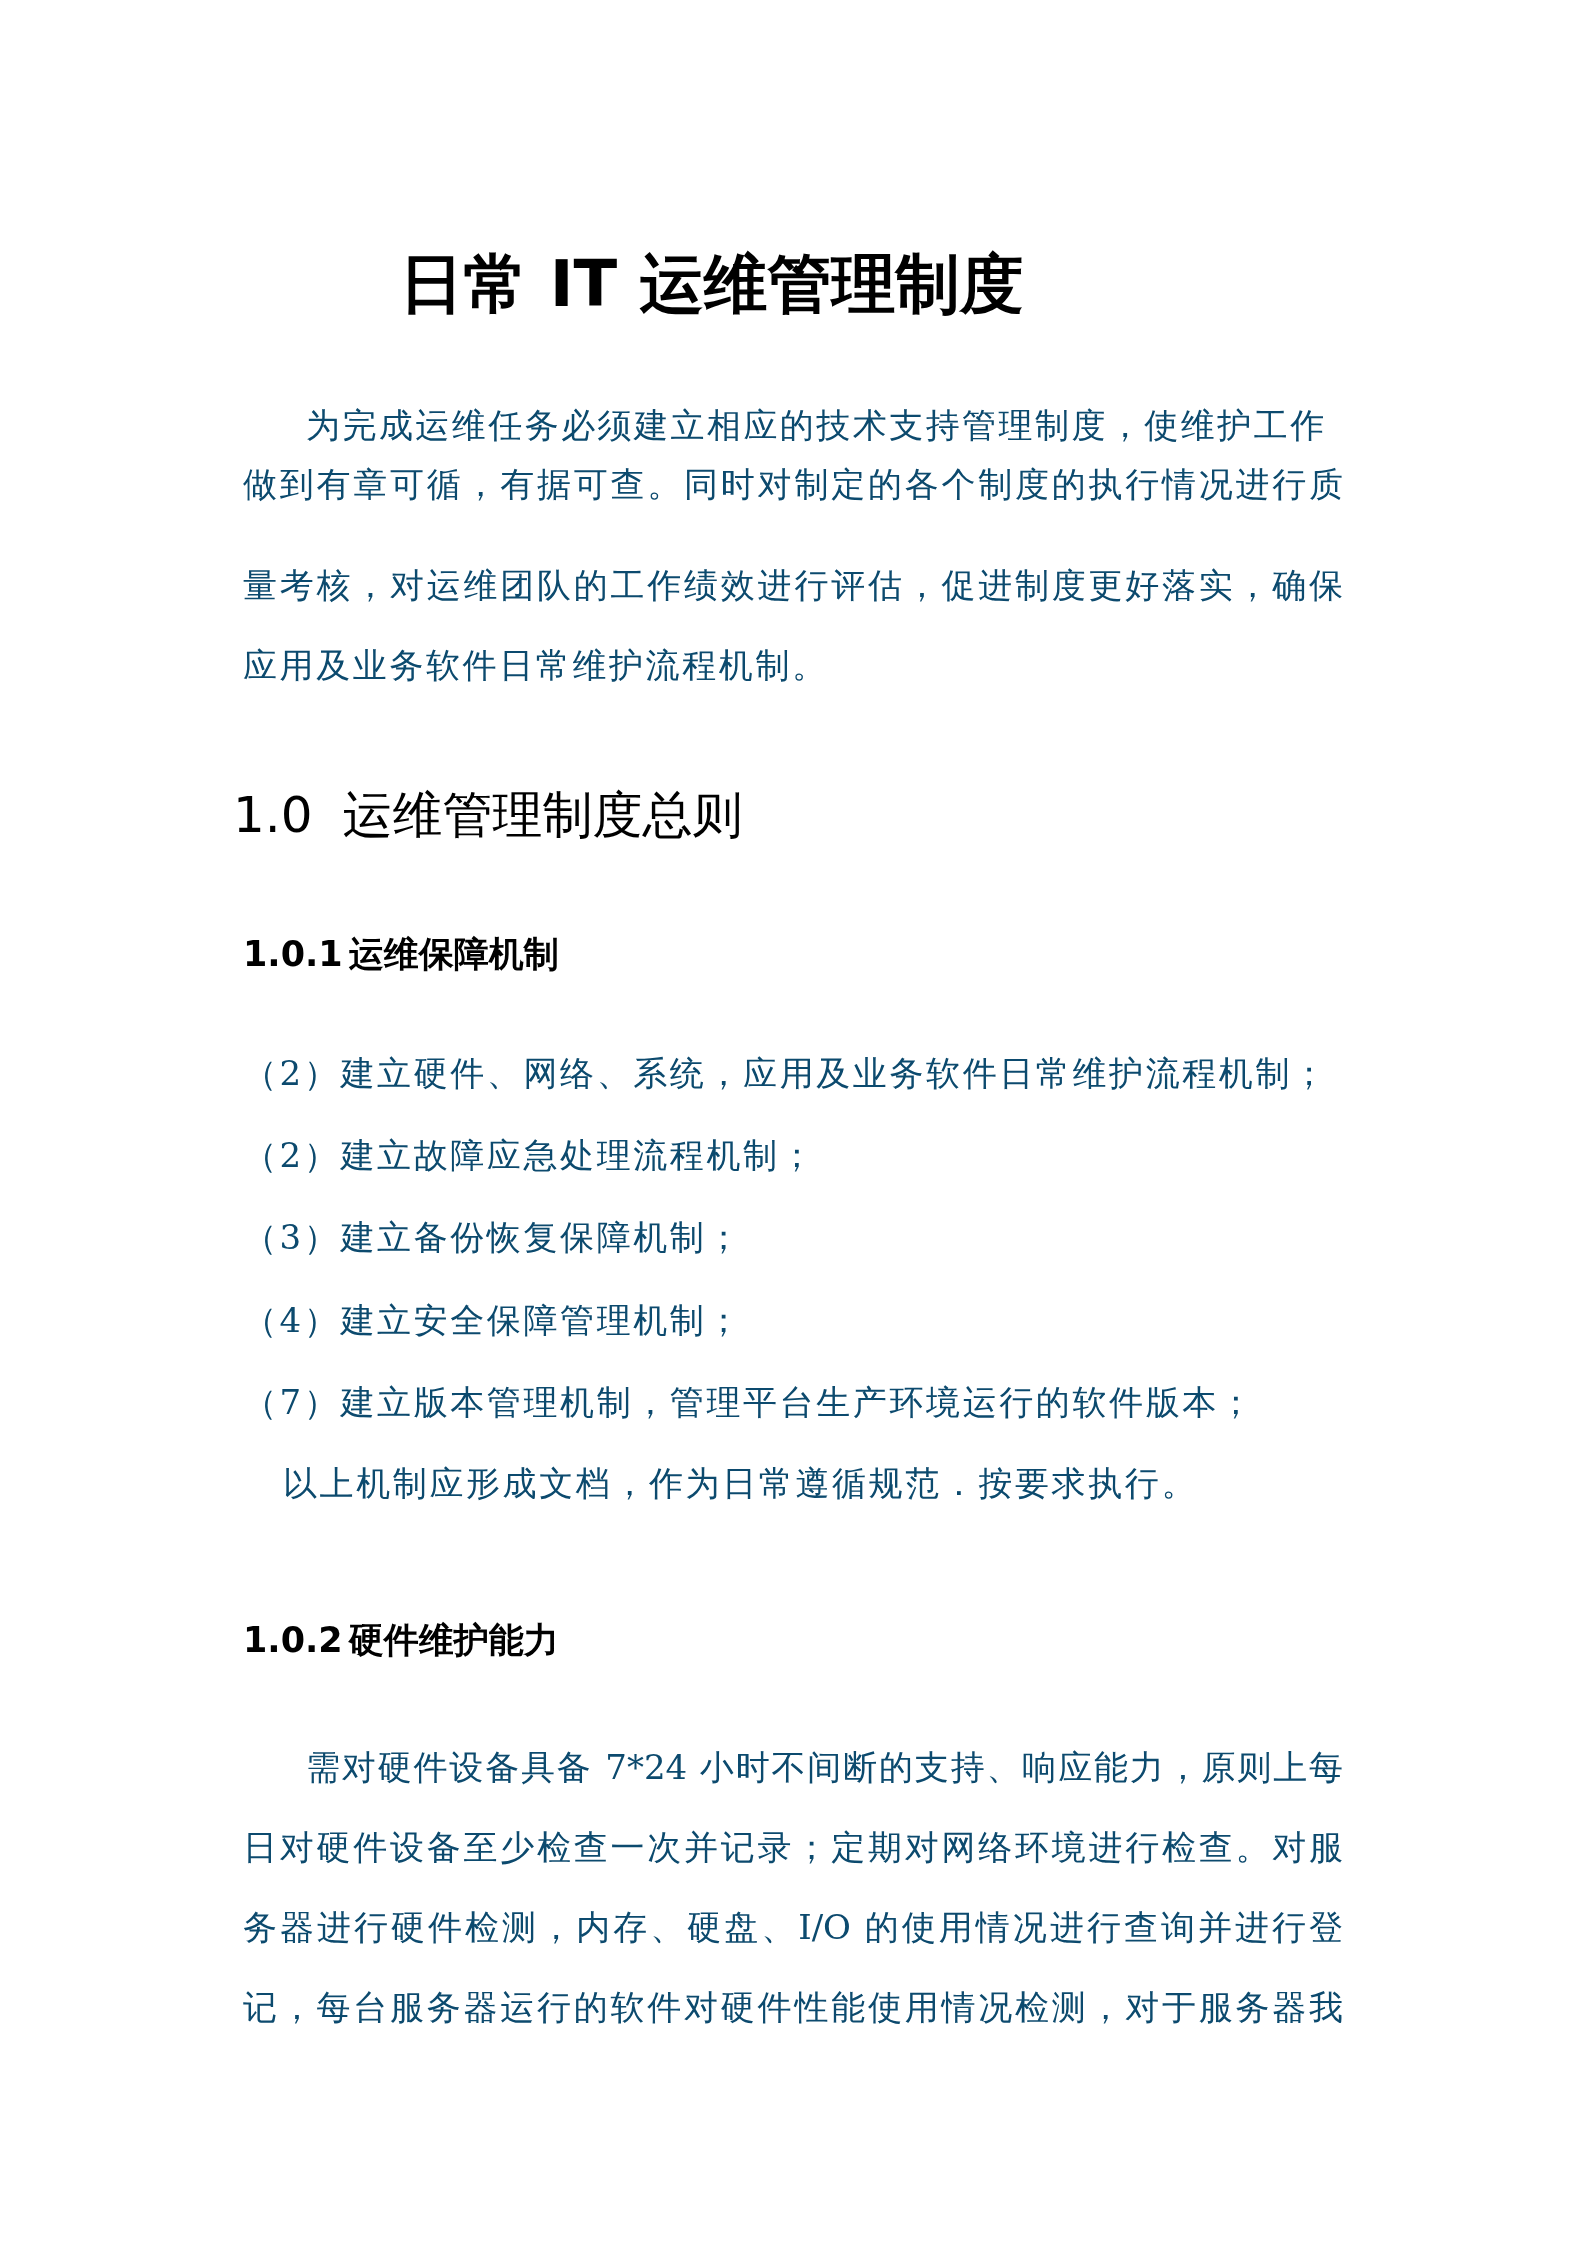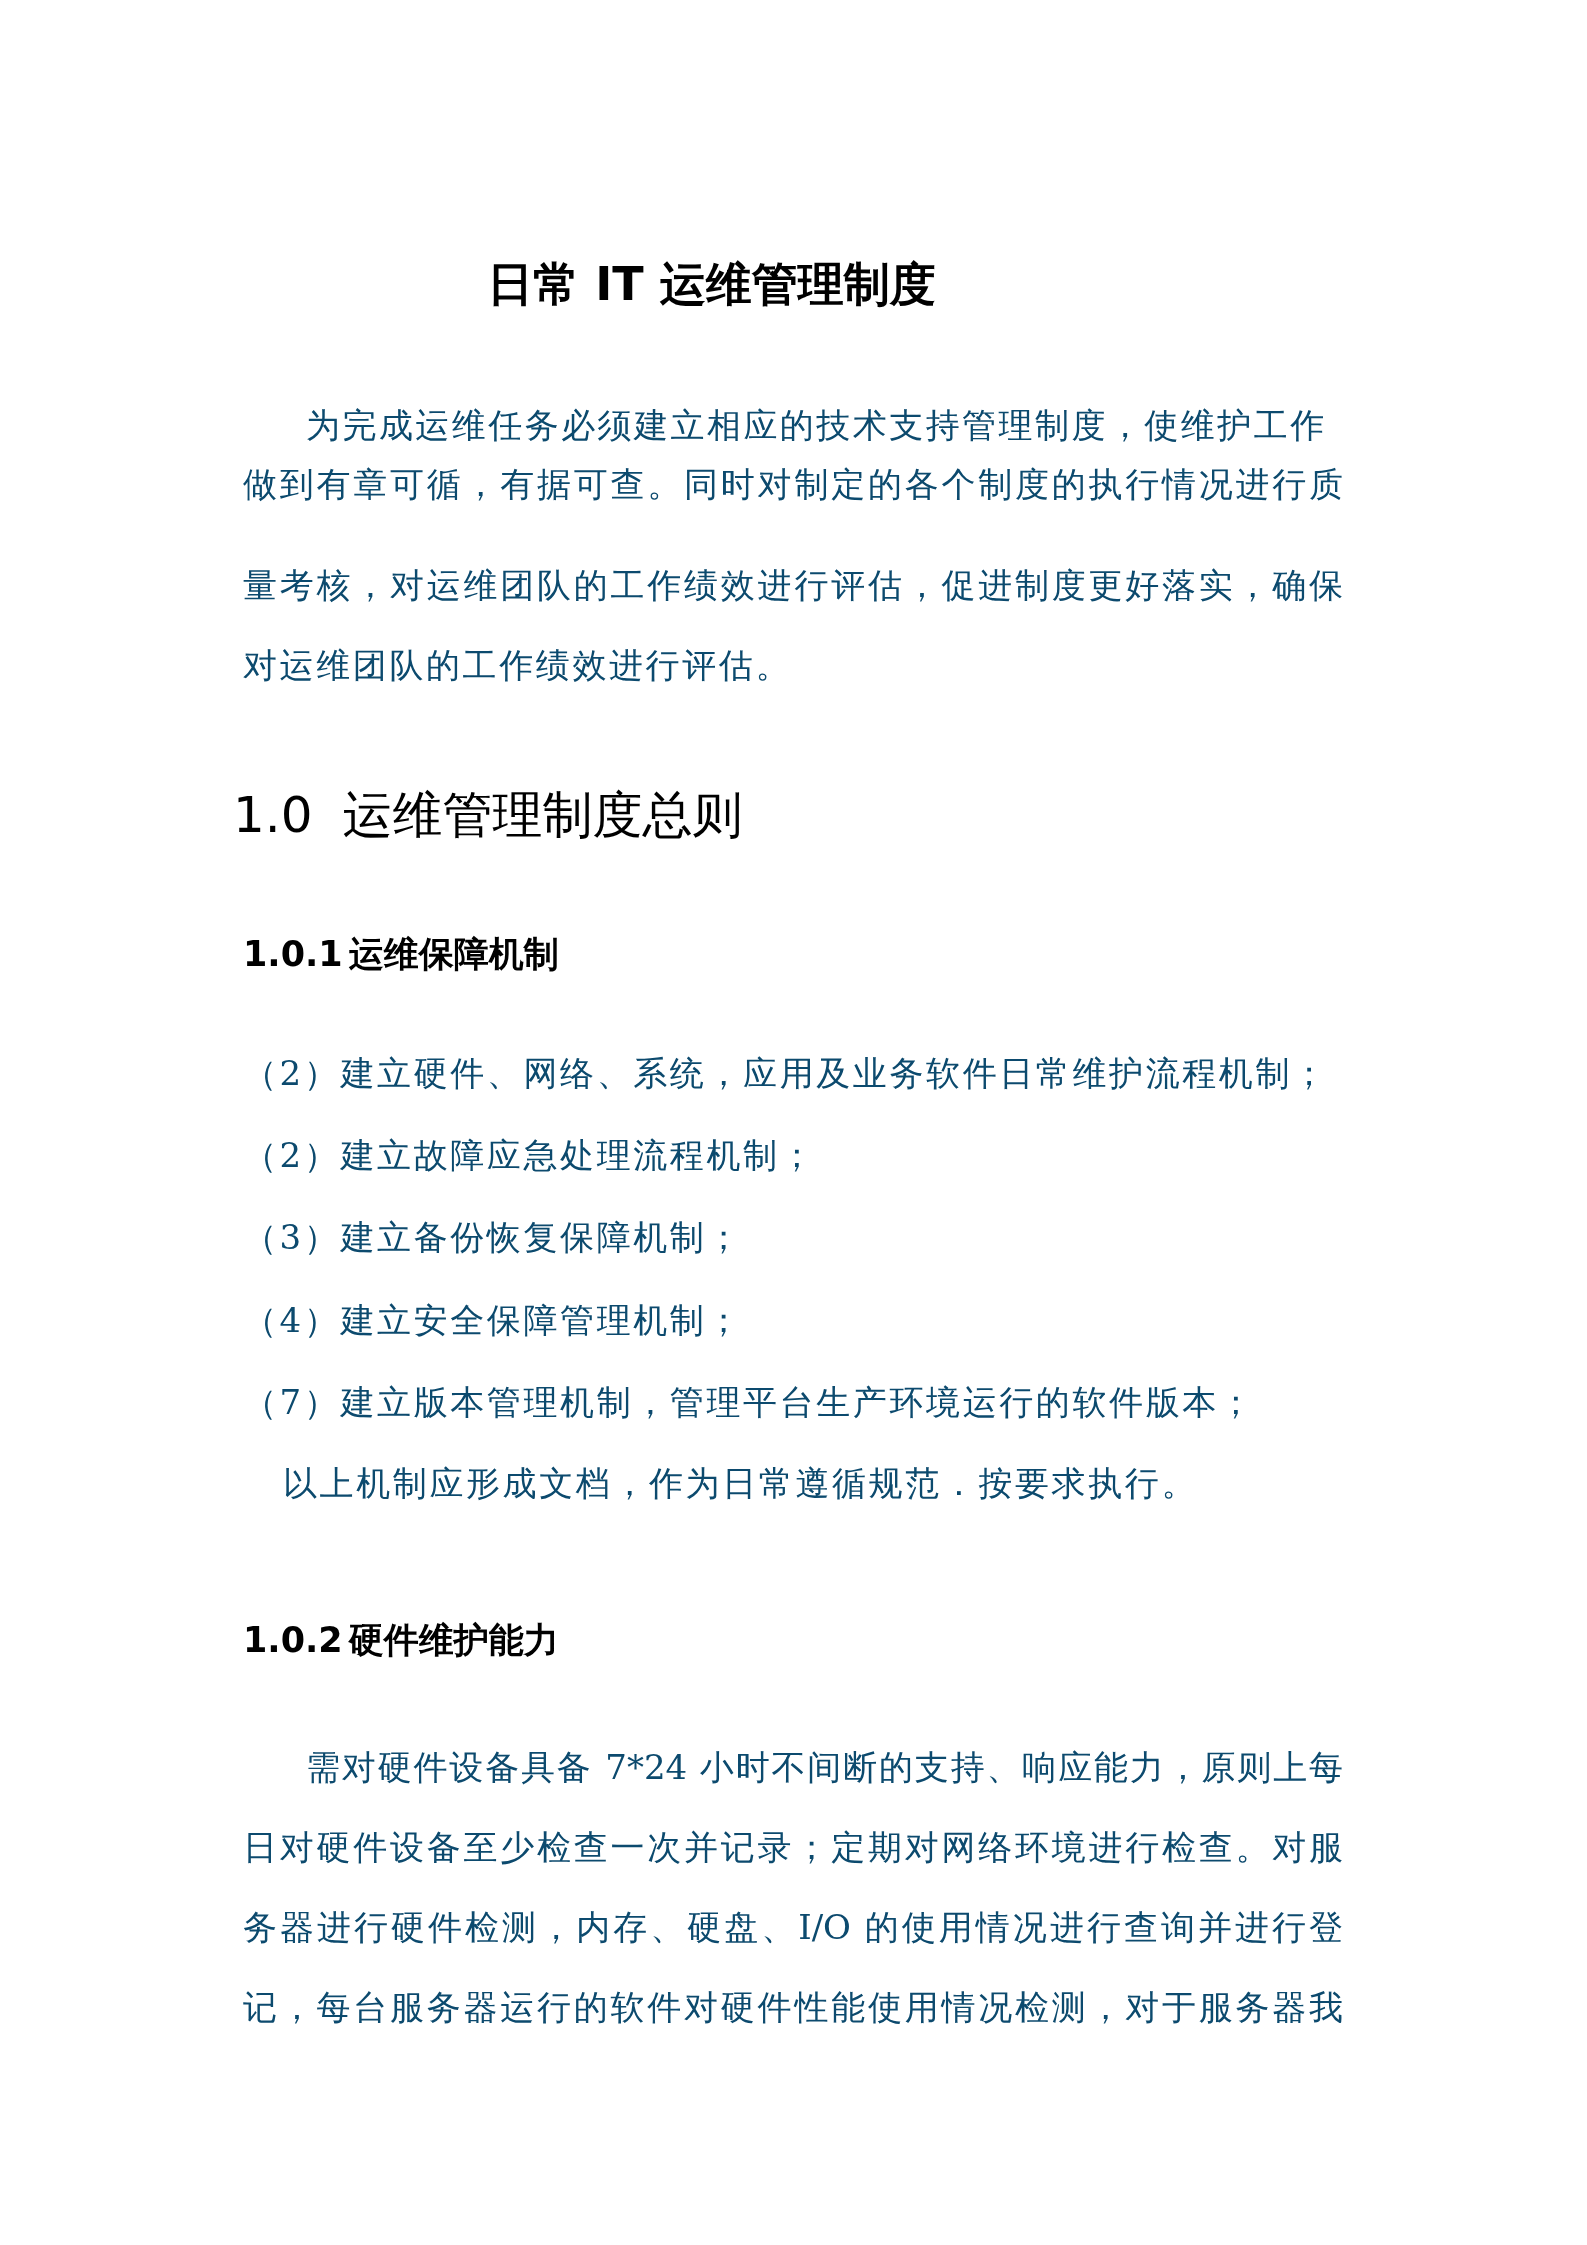--- a/index.html
+++ b/index.html
@@ -12,21 +12,21 @@
     font-family: "DejaVu Serif", "Liberation Serif", serif;
     font-size: 34px;
     line-height: 40px;
     height: 40px;
     letter-spacing: 2.6px;
   }
   .justify { width: 1100px; text-align: justify; text-align-last: justify; letter-spacing: 0; }
   .title {
     position: absolute; left: 0; width: 1423px; text-align: center;
     top: 252px; font-family: "DejaVu Sans", "Liberation Sans", sans-serif;
-    font-weight: bold; font-size: 46px; line-height: 64px; color: #000;
+    font-weight: bold; font-size: 64px; line-height: 64px; color: #000;
   }
   .h1 {
     position: absolute; left: 233px; top: 785px;
     font-family: "DejaVu Sans", "Liberation Sans", sans-serif;
     font-weight: normal; font-size: 50px; line-height: 60px; color: #000; white-space: nowrap;
   }
   .h1 .num { margin-right: 30px; }
   .h2 {
     position: absolute; left: 243px;
     font-family: "DejaVu Sans", "Liberation Sans", sans-serif;
@@ -38,21 +38,21 @@
 <body>
 
 <div class="page">
 
   <div class="title">日常 IT 运维管理制度</div>
 
   <div>
     <div class="line" style="left:306px; top:405px; letter-spacing:2.45px;">为完成运维任务必须建立相应的技术支持管理制度，使维护工作</div>
     <div class="line justify" style="left:243px; top:464px;">做到有章可循，有据可查。同时对制定的各个制度的执行情况进行质</div>
     <div class="line justify" style="left:243px; top:565px;">量考核，对运维团队的工作绩效进行评估，促进制度更好落实，确保</div>
-    <div class="line" style="left:243px; top:645px;">对运维团队的工作绩效进行评估。</div>
+    <div class="line" style="left:243px; top:645px;">应用及业务软件日常维护流程机制。</div>
   </div>
 
   <div class="h1">
     <span class="num">1.0</span><span>运维管理制度总则</span>
   </div>
 
   <div class="h2" style="top:932px;">
     <span class="num">1.0.1</span><span>运维保障机制</span>
   </div>
 

